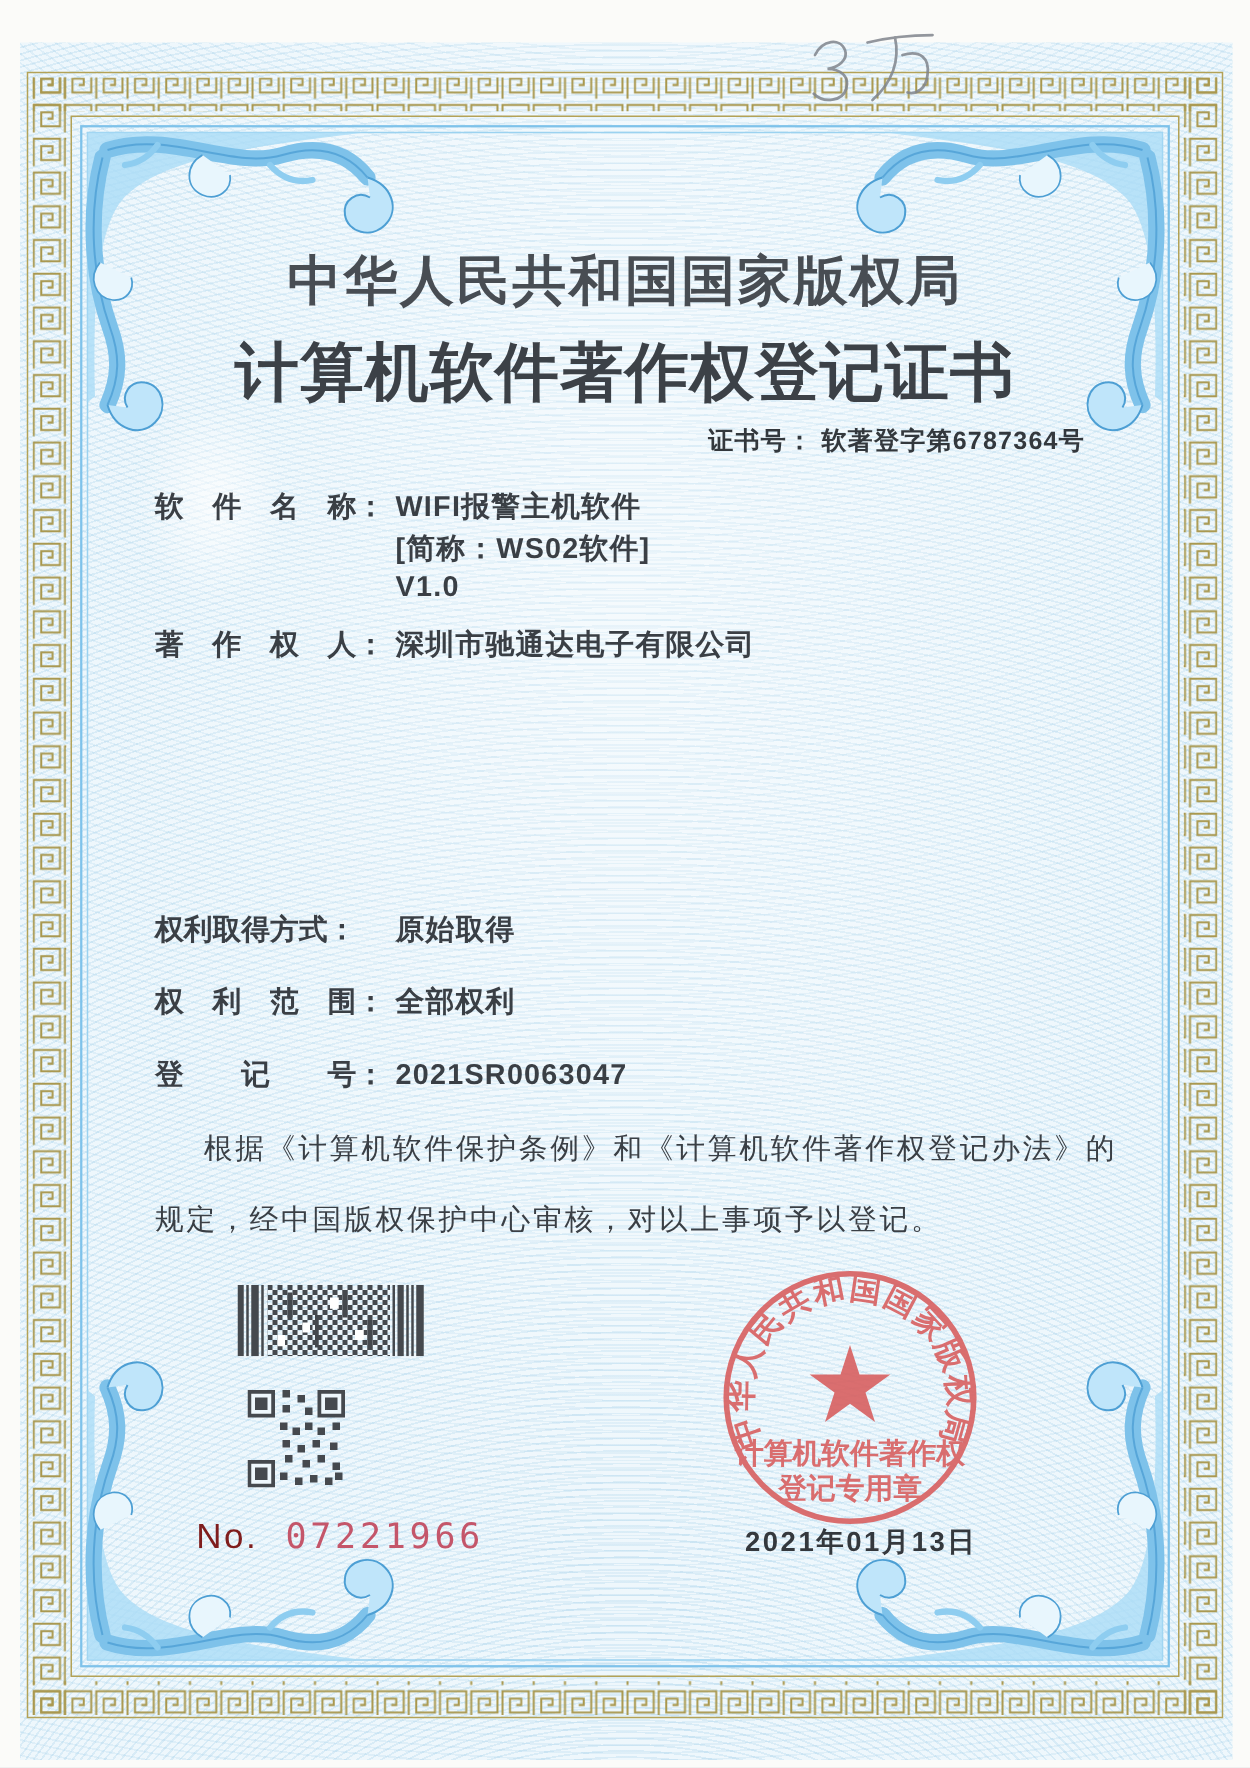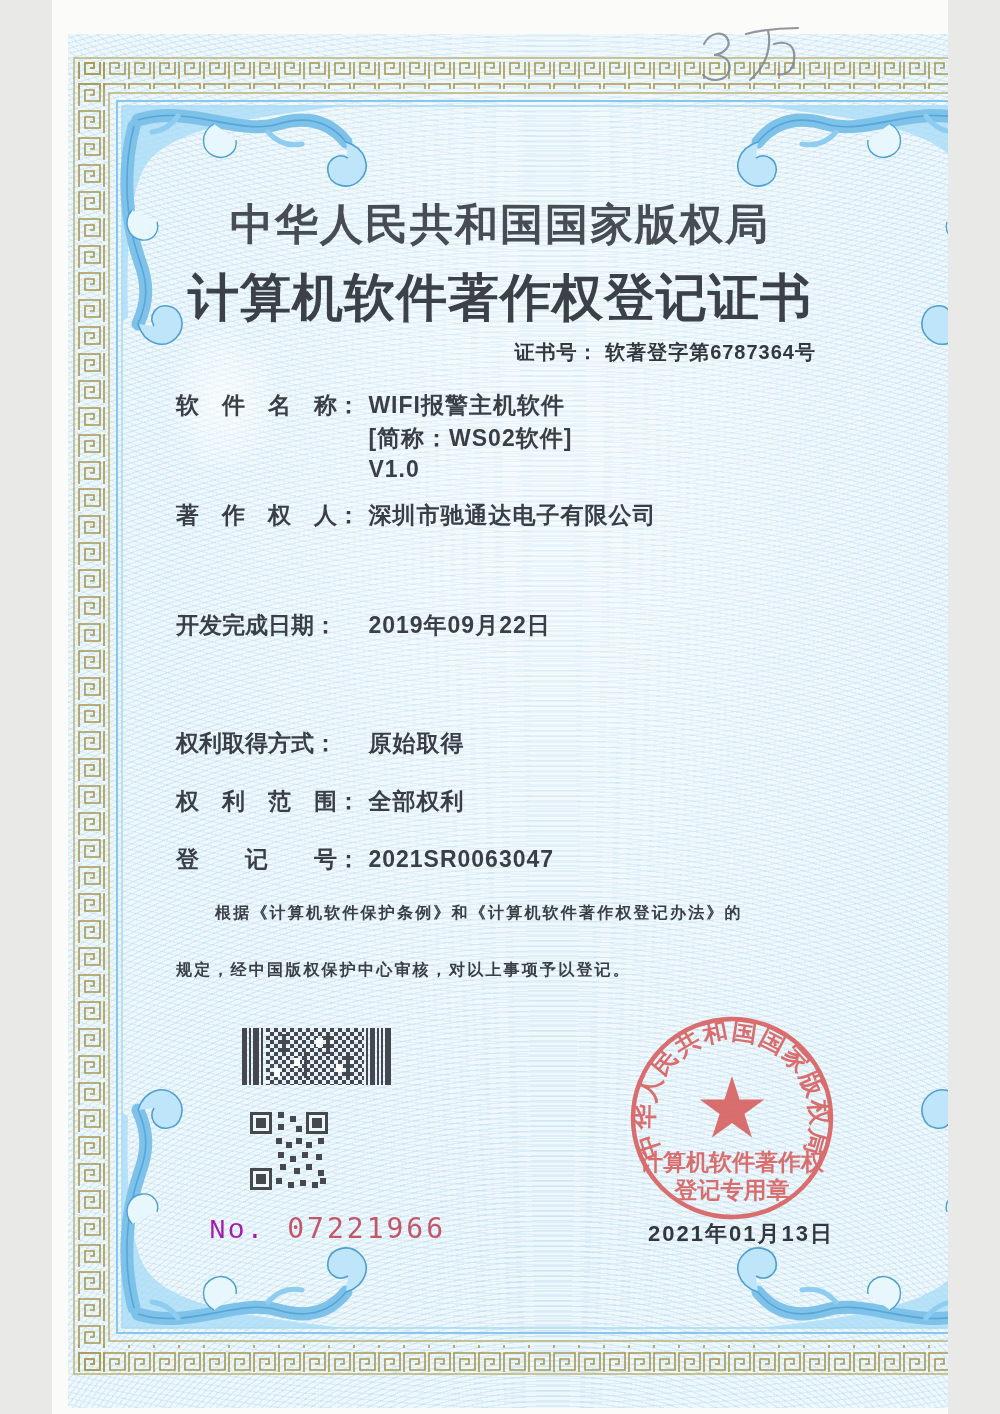--- a/index.html
+++ b/index.html
@@ -1,17 +1,17 @@
 <!DOCTYPE html>
 <html><head>
 <meta charset="utf-8">
 <style>
   html,body{margin:0;padding:0;background:#e9e9e7;}
   .page{
-    position:relative;width:896px;height:1414px;margin:0 auto;
+    position:relative;width:1000px;height:1414px;margin:0 auto;
     background:#fbfbf9;overflow:hidden;
     font-family:"Liberation Sans",sans-serif;color:#3b4046;
   }
   .paper{
     position:absolute;left:16px;top:34px;width:970px;height:1374px;
     background-color:#eef7fc;
     background-image:
       radial-gradient(ellipse at 50% 32%, rgba(255,255,255,.40), rgba(255,255,255,0) 62%),
       repeating-radial-gradient(circle at 50% 125%, rgba(110,180,220,.17) 0 1.4px, rgba(255,255,255,0) 1.4px 5px),
       repeating-radial-gradient(circle at 50% -45%, rgba(110,180,220,.13) 0 1.4px, rgba(255,255,255,0) 1.4px 6px);
@@ -30,23 +30,23 @@
     font-family:"Liberation Serif",serif;
     font-size:51px;font-weight:700;letter-spacing:1px;color:#3c4147;
   }
   .certno{
     position:absolute;right:132px;top:339px;
     font-size:20px;font-weight:700;color:#33383d;letter-spacing:1px;
   }
   .row{position:absolute;left:124px;font-size:23px;font-weight:700;color:#3a3f45;white-space:nowrap;}
   .row .lbl{display:inline-block;width:172px;}
   .row .val{margin-left:14px;letter-spacing:1px;margin-top:32px;}
-  .stmt{position:absolute;font-size:16px;font-weight:700;color:#3a3f45;letter-spacing:2.2px;white-space:nowrap;}
+  .stmt{position:absolute;font-size:23px;font-weight:400;color:#3a3f45;letter-spacing:2.2px;white-space:nowrap;}
   .serial{position:absolute;left:157px;top:1212px;font-size:28px;white-space:nowrap;}
-  .serial .no{font-family:Liberation Mono, monospace;color:#a21caf;letter-spacing:2px;}
+  .serial .no{font-family:Liberation Sans, sans-serif;color:#7f1d1d;letter-spacing:2px;}
   .serial .num{font-family:"DejaVu Sans Mono",monospace;color:#c4566a;letter-spacing:3px;margin-left:14px;}
   .issue-date{
     position:absolute;left:596px;top:1219px;
     font-size:22px;font-weight:700;color:#34383d;letter-spacing:2px;
   }
   .code{position:absolute;}
 </style>
 </head>
 <body>
 
@@ -113,24 +113,20 @@
     <span class="lbl"></span>
     <span class="val">[简称：WS02软件]</span>
   </div>
   <div class="row" style="top:456px">
     <span class="lbl"></span>
     <span class="val">V1.0</span>
   </div>
   <div class="row" style="top:500px">
     <span class="lbl">著　作　权　人：</span>
     <span class="val">深圳市驰通达电子有限公司</span>
-  </div>
-  <div class="row" style="top:610px">
-    <span class="lbl">开发完成日期：</span>
-    <span class="val">2019年09月22日</span>
   </div>
   <div class="row" style="top:728px">
     <span class="lbl">权利取得方式：</span>
     <span class="val">原始取得</span>
   </div>
   <div class="row" style="top:786px">
     <span class="lbl">权　利　范　围：</span>
     <span class="val">全部权利</span>
   </div>
   <div class="row" style="top:844px">

